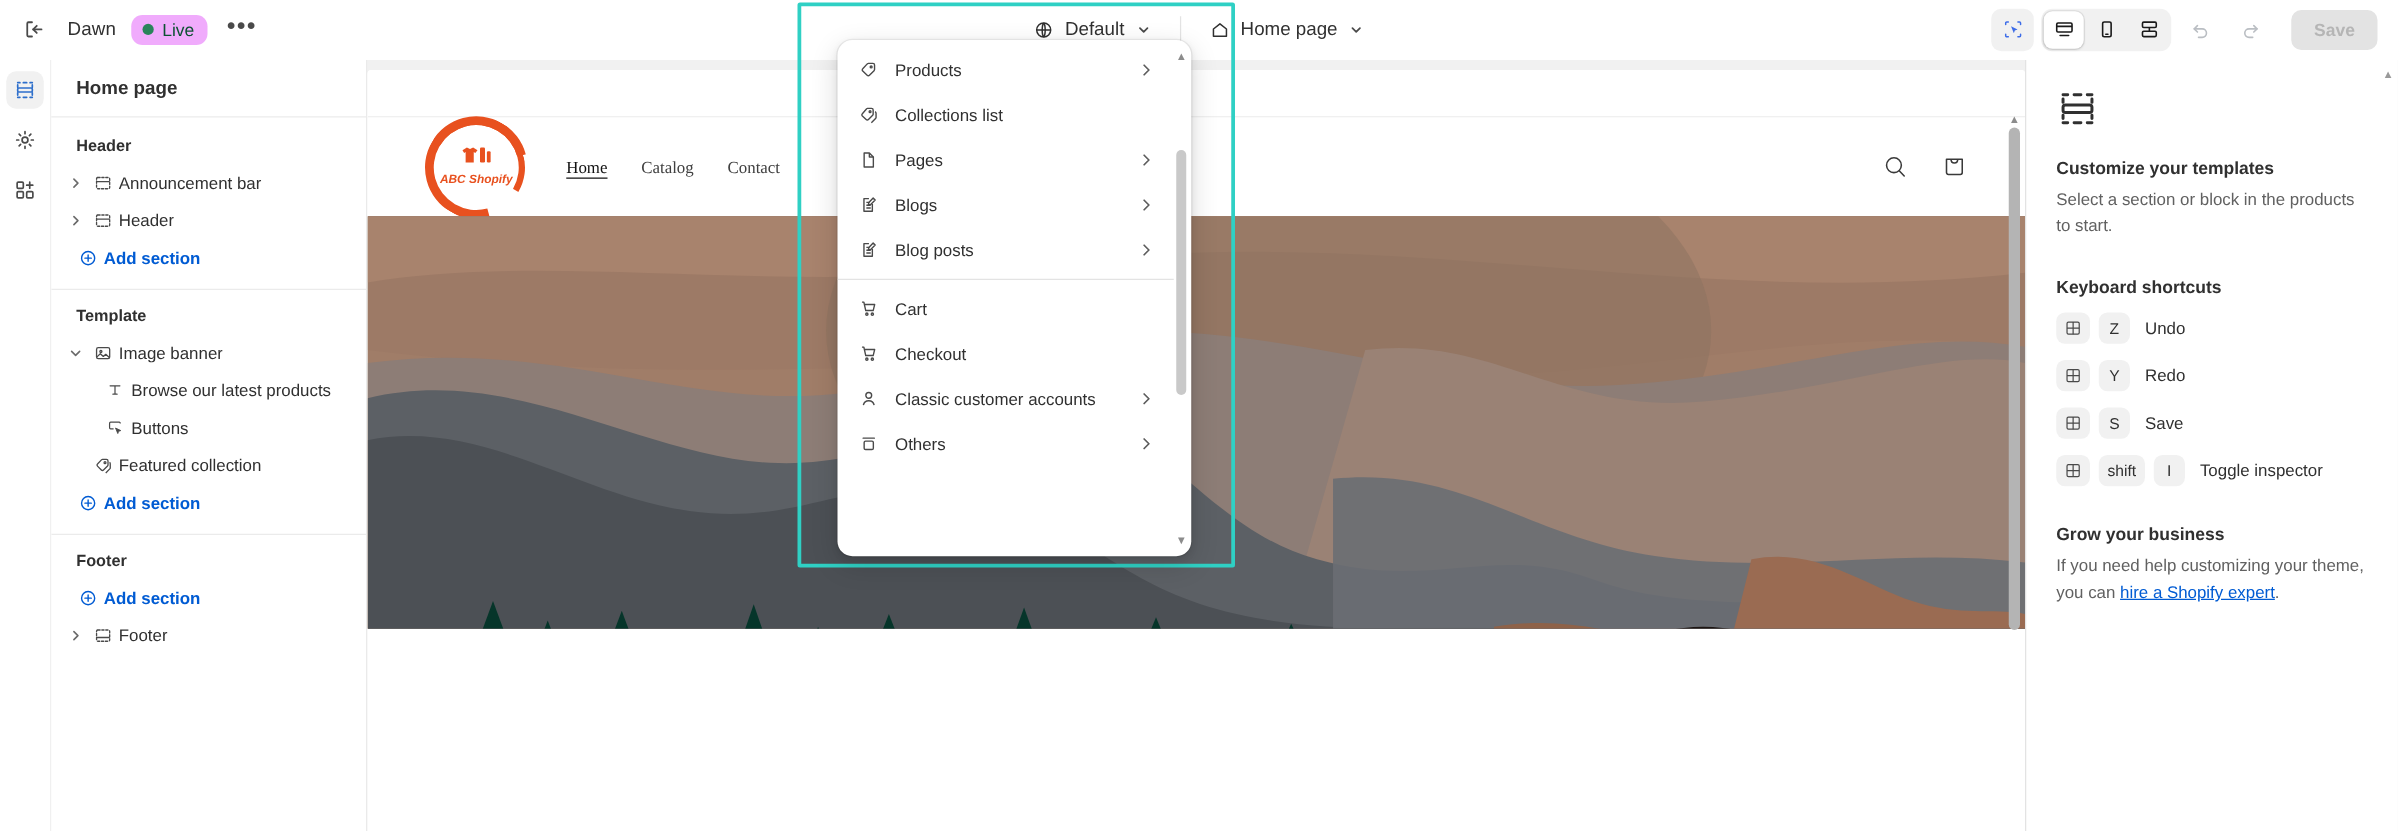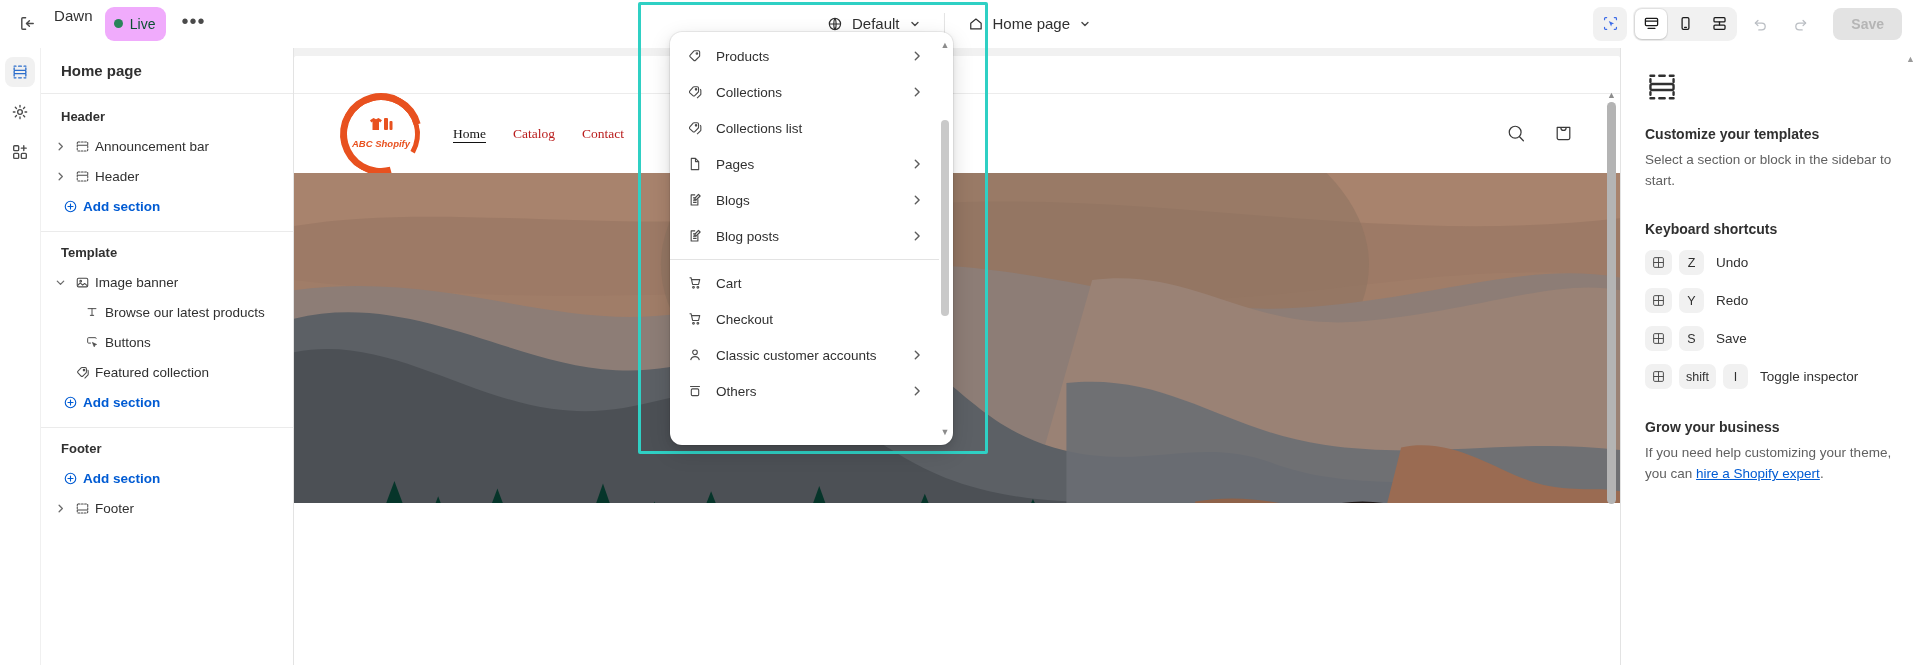--- a/index.html
+++ b/index.html
@@ -13,21 +13,21 @@
   .app { position: relative; width: 1918px; height: 665px; display: flex; flex-direction: column; }
 
   
   .topbar {
     height: 48px; min-height: 48px;
     display: flex; align-items: center;
     background: #ffffff;
     position: relative; z-index: 40;
     border-bottom: 1px solid #ffffff;
   }
-  .topbar-left { display: flex; gap: 2px; padding-left: 10px; }
+  .topbar-left { display: flex; align-items: center; gap: 2px; padding-left: 10px; }
   .icon-btn {
     width: 34px; height: 34px; border-radius: 8px;
     display: flex; align-items: center; justify-content: center;
     border: none; background: transparent; cursor: pointer;
     color: #4a4a4a;
   }
   .theme-name {
     font-size: 15px; color: #303030; font-weight: 400;
     padding: 0 10px 0 8px; letter-spacing: .1px;
   }
@@ -170,21 +170,21 @@
     position: absolute; inset: 2px; border-radius: 50%;
     border: 5px solid #e8511f;
     border-left-color: transparent; border-bottom-color: transparent;
     transform: rotate(-15deg);
   }
   .logo-inner { position: relative; z-index: 2; text-align: center; }
   .logo-shapes { display:flex; gap:2px; align-items:flex-end; justify-content:center; margin-bottom:2px;}
   .logo-text { font-size: 9.5px; color: #e8511f; font-weight: 700; font-family: "Liberation Sans", sans-serif; }
   .store-nav { display: flex; gap: 27px; margin-left: 31px; align-items:center; }
   .store-nav a {
-    font-size: 13.5px; color: #b91c1c; text-decoration: none;
+    font-size: 13.5px; color: #404040; text-decoration: none;
     font-family: "Liberation Serif", serif;
   }
   .store-nav a.active { color: #121212; text-decoration: underline; text-underline-offset: 4px; }
   .store-actions { margin-left: auto; display: flex; gap: 26px; align-items: center; color: #3a3a3a; }
 
   .banner { position: relative; width: 100%; height: 330px; overflow: hidden; background: #8d7261; }
   .banner svg { display: block; width: 100%; height: 100%; }
 
   .preview-scrollbar {
     position: absolute; top: 46px; right: 4px; width: 9px; bottom: 0;
@@ -599,21 +599,21 @@
 
     <div class="inspector">
       <span class="insp-icon">
         <svg width="34" height="34" viewBox="0 0 20 20" fill="none" stroke="#303030" stroke-width="1.4" stroke-linecap="round">
           <path d="M3.2 3.4h2.2M8.4 3.4h3.2M14.6 3.4h2.2M16.8 5.4v1.6M3.2 5.4v1.6"></path>
           <rect x="3.2" y="8.2" width="13.6" height="3.6" rx="1.1"></rect>
           <path d="M3.2 13v1.6M16.8 13v1.6M3.2 16.6h2.2M8.4 16.6h3.2M14.6 16.6h2.2"></path>
         </svg>
       </span>
       <div class="insp-h">Customize your templates</div>
-      <div class="insp-p">Select a section or block in the sidebar to start.</div>
+      <div class="insp-p">Select a section or block in the products to start.</div>
 
       <div class="insp-sec">
         <div class="insp-h">Keyboard shortcuts</div>
 
         <div class="shortcut-row">
           <span class="key icon">
             <svg width="13" height="13" viewBox="0 0 16 16" fill="none" stroke="#4a4a4a" stroke-width="1.2">
                 <rect x="2" y="2" width="12" height="12" rx="1.4"></rect>
                 <path d="M8 2v12M2 8h12"></path>
               </svg>
@@ -682,44 +682,29 @@
             </svg>
           </span>
         <span class="lbl">Products</span>
         <span class="arr">
             <svg width="12" height="12" viewBox="0 0 12 12" fill="none" stroke="currentColor" stroke-width="1.4" stroke-linecap="round" stroke-linejoin="round">
               <path d="M4.3 2.2L8.1 6l-3.8 3.8"></path>
             </svg>
           </span>
       </div>
 
+
       <div class="dd-item">
         <span class="ico">
             <svg width="16" height="16" viewBox="0 0 20 20" fill="none" stroke="currentColor" stroke-width="1.4" stroke-linejoin="round">
               <path d="M8.6 3.4h4.2c.9 0 1.6.7 1.6 1.6v4.2c0 .4-.2.8-.5 1.1l-4.2 4.2a1.6 1.6 0 01-2.3 0L3.6 11a1.6 1.6 0 010-2.3l4.1-4.7c.3-.3.6-.6.9-.6z"></path>
               <circle cx="11.3" cy="6.7" r=".9"></circle>
               <path d="M16.3 6.6c.6.3 1 .9 1 1.6v4.2c0 .4-.2.8-.5 1.1l-4.2 4.2"></path>
             </svg>
           </span>
-        <span class="lbl">Collections</span>
-        <span class="arr">
-            <svg width="12" height="12" viewBox="0 0 12 12" fill="none" stroke="currentColor" stroke-width="1.4" stroke-linecap="round" stroke-linejoin="round">
-              <path d="M4.3 2.2L8.1 6l-3.8 3.8"></path>
-            </svg>
-          </span>
-      </div>
-
-      <div class="dd-item">
-        <span class="ico">
-            <svg width="16" height="16" viewBox="0 0 20 20" fill="none" stroke="currentColor" stroke-width="1.4" stroke-linejoin="round">
-              <path d="M8.6 3.4h4.2c.9 0 1.6.7 1.6 1.6v4.2c0 .4-.2.8-.5 1.1l-4.2 4.2a1.6 1.6 0 01-2.3 0L3.6 11a1.6 1.6 0 010-2.3l4.1-4.7c.3-.3.6-.6.9-.6z"></path>
-              <circle cx="11.3" cy="6.7" r=".9"></circle>
-              <path d="M16.3 6.6c.6.3 1 .9 1 1.6v4.2c0 .4-.2.8-.5 1.1l-4.2 4.2"></path>
-            </svg>
-          </span>
         <span class="lbl">Collections list</span>
       </div>
 
       <div class="dd-item">
         <span class="ico">
             <svg width="16" height="16" viewBox="0 0 20 20" fill="none" stroke="currentColor" stroke-width="1.4" stroke-linejoin="round">
               <path d="M5.4 3h5.2l4 4v10H5.4z"></path>
               <path d="M10.6 3v4h4"></path>
             </svg>
           </span>

